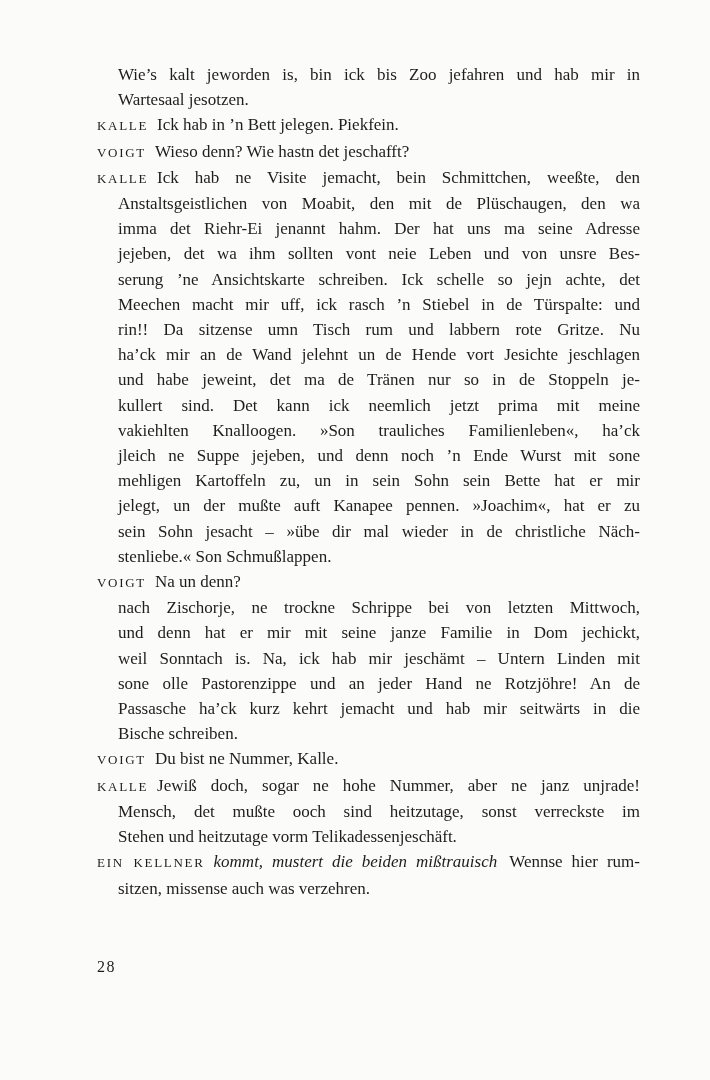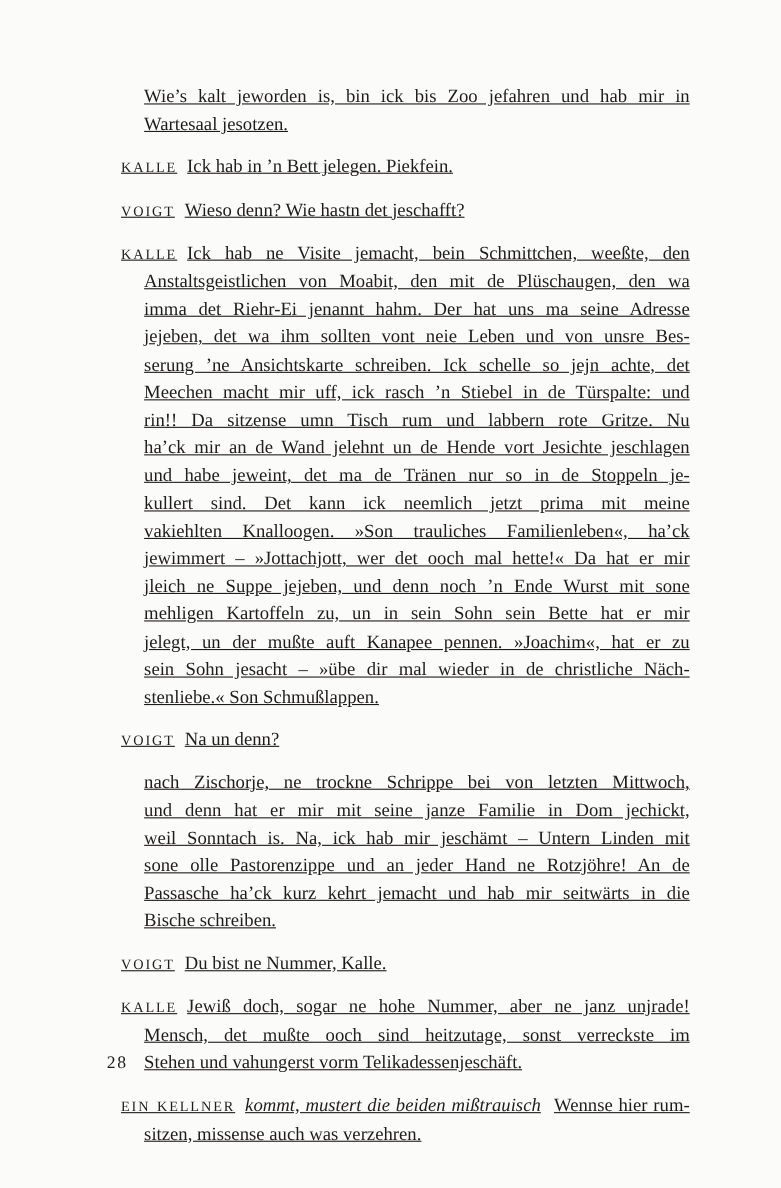--- a/index.html
+++ b/index.html
@@ -17,21 +17,21 @@
     overflow: hidden;
   }
   .text-block {
     position: absolute;
     left: 97px;
     top: 62px;
     width: 543px;
     font-size: 17px;
     line-height: 25.2px;
   }
-  .para { margin: 13px; text-decoration: underline; }
+  .para { margin: 0; }
   .line { }
   .line.just {
     text-align: justify;
     text-align-last: justify;
   }
   .line.ind {
     padding-left: 21px;
   }
   .speaker {
     font-size: 13px;
@@ -72,21 +72,20 @@
         <div class="line just ind"><span>Anstaltsgeistlichen von Moabit, den mit de Plüschaugen, den wa</span></div>
         <div class="line just ind"><span>imma det Riehr-Ei jenannt hahm. Der hat uns ma seine Adresse</span></div>
         <div class="line just ind"><span>jejeben, det wa ihm sollten vont neie Leben und von unsre Bes-</span></div>
         <div class="line just ind"><span>serung ’ne Ansichtskarte schreiben. Ick schelle so jejn achte, det</span></div>
         <div class="line just ind"><span>Meechen macht mir uff, ick rasch ’n Stiebel in de Türspalte: und</span></div>
         <div class="line just ind"><span>rin!! Da sitzense umn Tisch rum und labbern rote Gritze. Nu</span></div>
         <div class="line just ind"><span>ha’ck mir an de Wand jelehnt un de Hende vort Jesichte jeschlagen</span></div>
         <div class="line just ind"><span>und habe jeweint, det ma de Tränen nur so in de Stoppeln je-</span></div>
         <div class="line just ind"><span>kullert sind. Det kann ick neemlich jetzt prima mit meine</span></div>
         <div class="line just ind"><span>vakiehlten Knalloogen. »Son trauliches Familienleben«, ha’ck</span></div>
-        <div class="line just ind"><span>jewimmert – »Jottachjott, wer det ooch mal hette!« Da hat er mir</span></div>
         <div class="line just ind"><span>jleich ne Suppe jejeben, und denn noch ’n Ende Wurst mit sone</span></div>
         <div class="line just ind"><span>mehligen Kartoffeln zu, un in sein Sohn sein Bette hat er mir</span></div>
         <div class="line just ind"><span>jelegt, un der mußte auft Kanapee pennen. »Joachim«, hat er zu</span></div>
         <div class="line just ind"><span>sein Sohn jesacht – »übe dir mal wieder in de christliche Näch-</span></div>
         <div class="line ind"><span>stenliebe.« Son Schmußlappen.</span></div>
       </div>
       <div class="para">
         <div class="line"><span class="speaker">VOIGT</span><span>Na un denn?</span></div>
       </div>
       <div class="para">
@@ -96,21 +95,21 @@
         <div class="line just ind"><span>sone olle Pastorenzippe und an jeder Hand ne Rotzjöhre! An de</span></div>
         <div class="line just ind"><span>Passasche ha’ck kurz kehrt jemacht und hab mir seitwärts in die</span></div>
         <div class="line ind"><span>Bische schreiben.</span></div>
       </div>
       <div class="para">
         <div class="line"><span class="speaker">VOIGT</span><span>Du bist ne Nummer, Kalle.</span></div>
       </div>
       <div class="para">
         <div class="line just"><span class="speaker">KALLE</span><span>Jewiß doch, sogar ne hohe Nummer, aber ne janz unjrade!</span></div>
         <div class="line just ind"><span>Mensch, det mußte ooch sind heitzutage, sonst verreckste im</span></div>
-        <div class="line ind"><span>Stehen und vahungerst vorm Telikadessenjeschäft.</span></div>
+        <div class="line ind"><span>Stehen und heitzutage vorm Telikadessenjeschäft.</span></div>
       </div>
       <div class="para">
         <div class="line just"><span class="speaker">EIN KELLNER</span><span class="direction">kommt, mustert die beiden mißtrauisch</span><span>Wennse hier rum-</span></div>
         <div class="line ind"><span>sitzen, missense auch was verzehren.</span></div>
       </div>
     </div>
   <div class="page-number">28</div>
 </div>
 
 </body></html>

